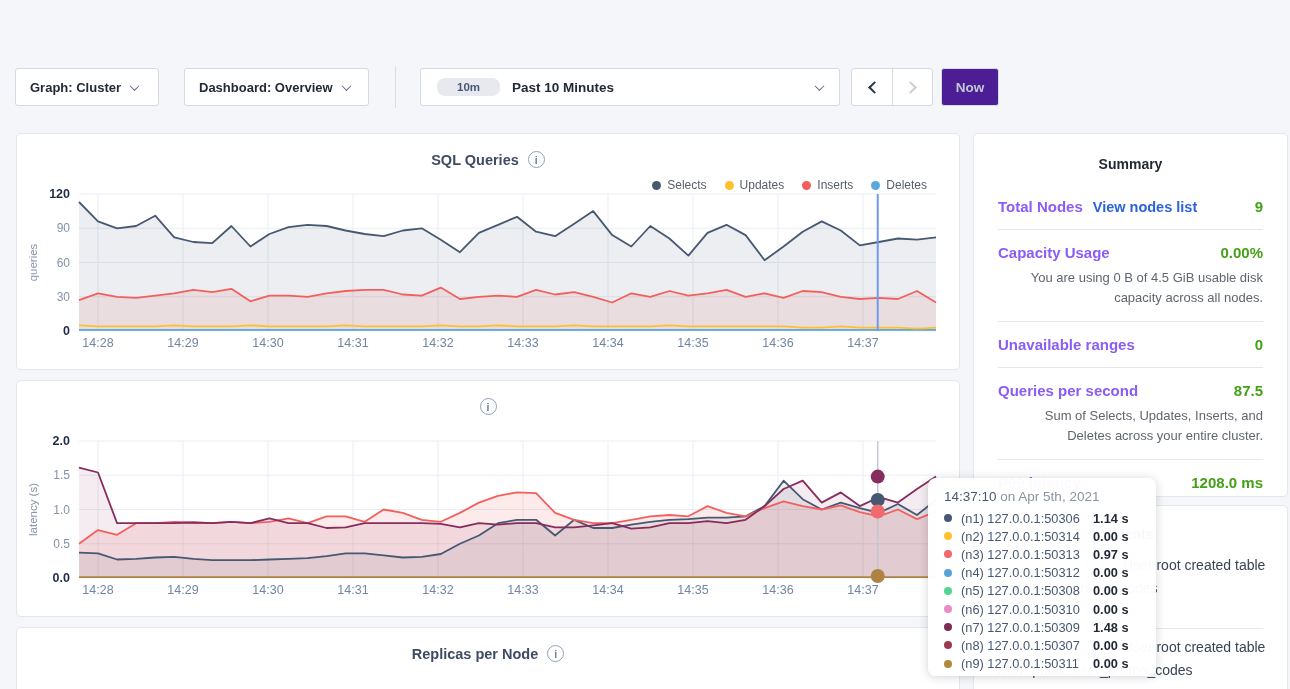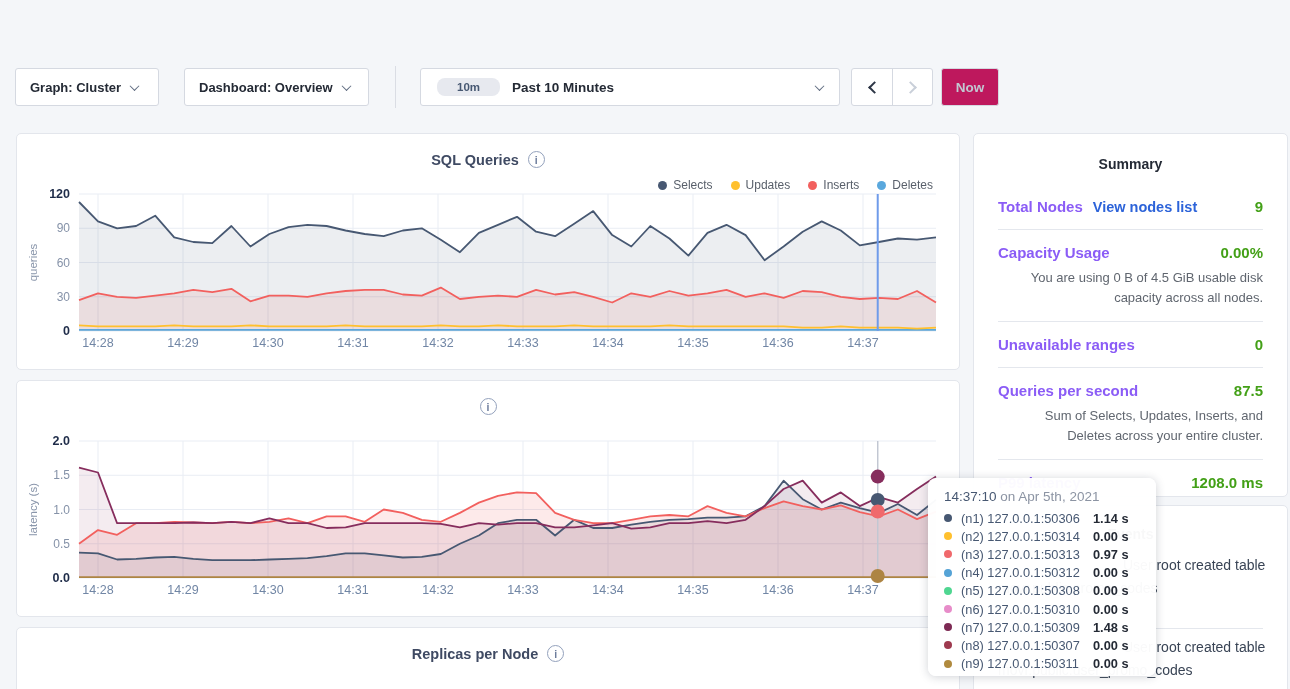--- a/index.html
+++ b/index.html
@@ -18,33 +18,33 @@
         display:flex; align-items:center; padding:0 16px; gap:12px; cursor:pointer; }
   .time-badge { background:#e7e9ef; color:#475872; font-size:11.5px; font-weight:bold; padding:3px 20px; border-radius:8px; }
   .time-label { font-size:13.5px; font-weight:bold; }
   .time-sel .chev { margin-left:auto; }
   .pager { position:absolute; left:851px; top:68px; height:38px; display:flex; border:1px solid #d5d9e1; border-radius:3px; background:#fff; }
   .pager .pbtn { width:40px; display:flex; align-items:center; justify-content:center; cursor:pointer; }
   .pager .pbtn + .pbtn { border-left:1px solid #d5d9e1; }
   .arr { width:9px; height:9px; border-right:2px solid #2c3545; border-bottom:2px solid #2c3545; }
   .arr.left  { transform:rotate(135deg); margin-left:4px; }
   .arr.right { transform:rotate(-45deg); margin-right:4px; border-color:#c9cfd9; }
-  .now-btn { position:absolute; left:941px; top:68px; height:38px; width:58px; background:#be185d; border:1px solid #d5d9e1; border-radius:3px;
+  .now-btn { position:absolute; left:941px; top:68px; height:38px; width:58px; background:#4c1d95; border:1px solid #d5d9e1; border-radius:3px;
         display:flex; align-items:center; justify-content:center; font-size:13.5px; font-weight:bold; color:#c2c8d2; }
 
   
   .panel { position:absolute; background:#fff; border:1px solid #e3e6ec; border-radius:5px; }
   .chart-panel-1 { left:16px; top:133px; width:944px; height:237px; }
   .chart-panel-2 { left:16px; top:380px; width:944px; height:237px; }
   .chart-panel-3 { left:16px; top:627px; width:944px; height:120px; }
   .chart-title-row { display:flex; align-items:center; justify-content:center; gap:9px; padding-top:17px; }
   .chart-title { font-size:14.5px; font-weight:bold; color:#3f4a63; }
   .info-icon { width:17px; height:17px; border:1.3px solid #93a1bc; border-radius:50%; color:#6c7c9b; font-size:10.5px;
         display:inline-flex; align-items:center; justify-content:center; font-weight:bold; cursor:pointer; }
-  .legend { position:absolute; right:26px; top:44px; display:flex; gap:18px; align-items:center; }
+  .legend { position:absolute; right:32px; top:44px; display:flex; gap:18px; align-items:center; }
   .legend-item { display:flex; align-items:center; gap:6px; font-size:12px; color:#585f6a; }
   .legend-dot { width:9px; height:9px; border-radius:50%; }
   .chart-svg { position:absolute; left:0; top:50px; }
 
   
   .summary-panel { left:973px; top:133px; width:315px; height:364px; padding:20px 24px; }
   .summary-heading { text-align:center; font-size:14px; font-weight:bold; margin-top:2px; }
   .sum-row { display:flex; align-items:baseline; margin-top:0; }
   .sum-label { font-size:15px; font-weight:bold; color:#8b5cf6; }
   .sum-link { font-size:14.5px; font-weight:bold; color:#2c63d9; margin-left:10px; cursor:pointer; }

